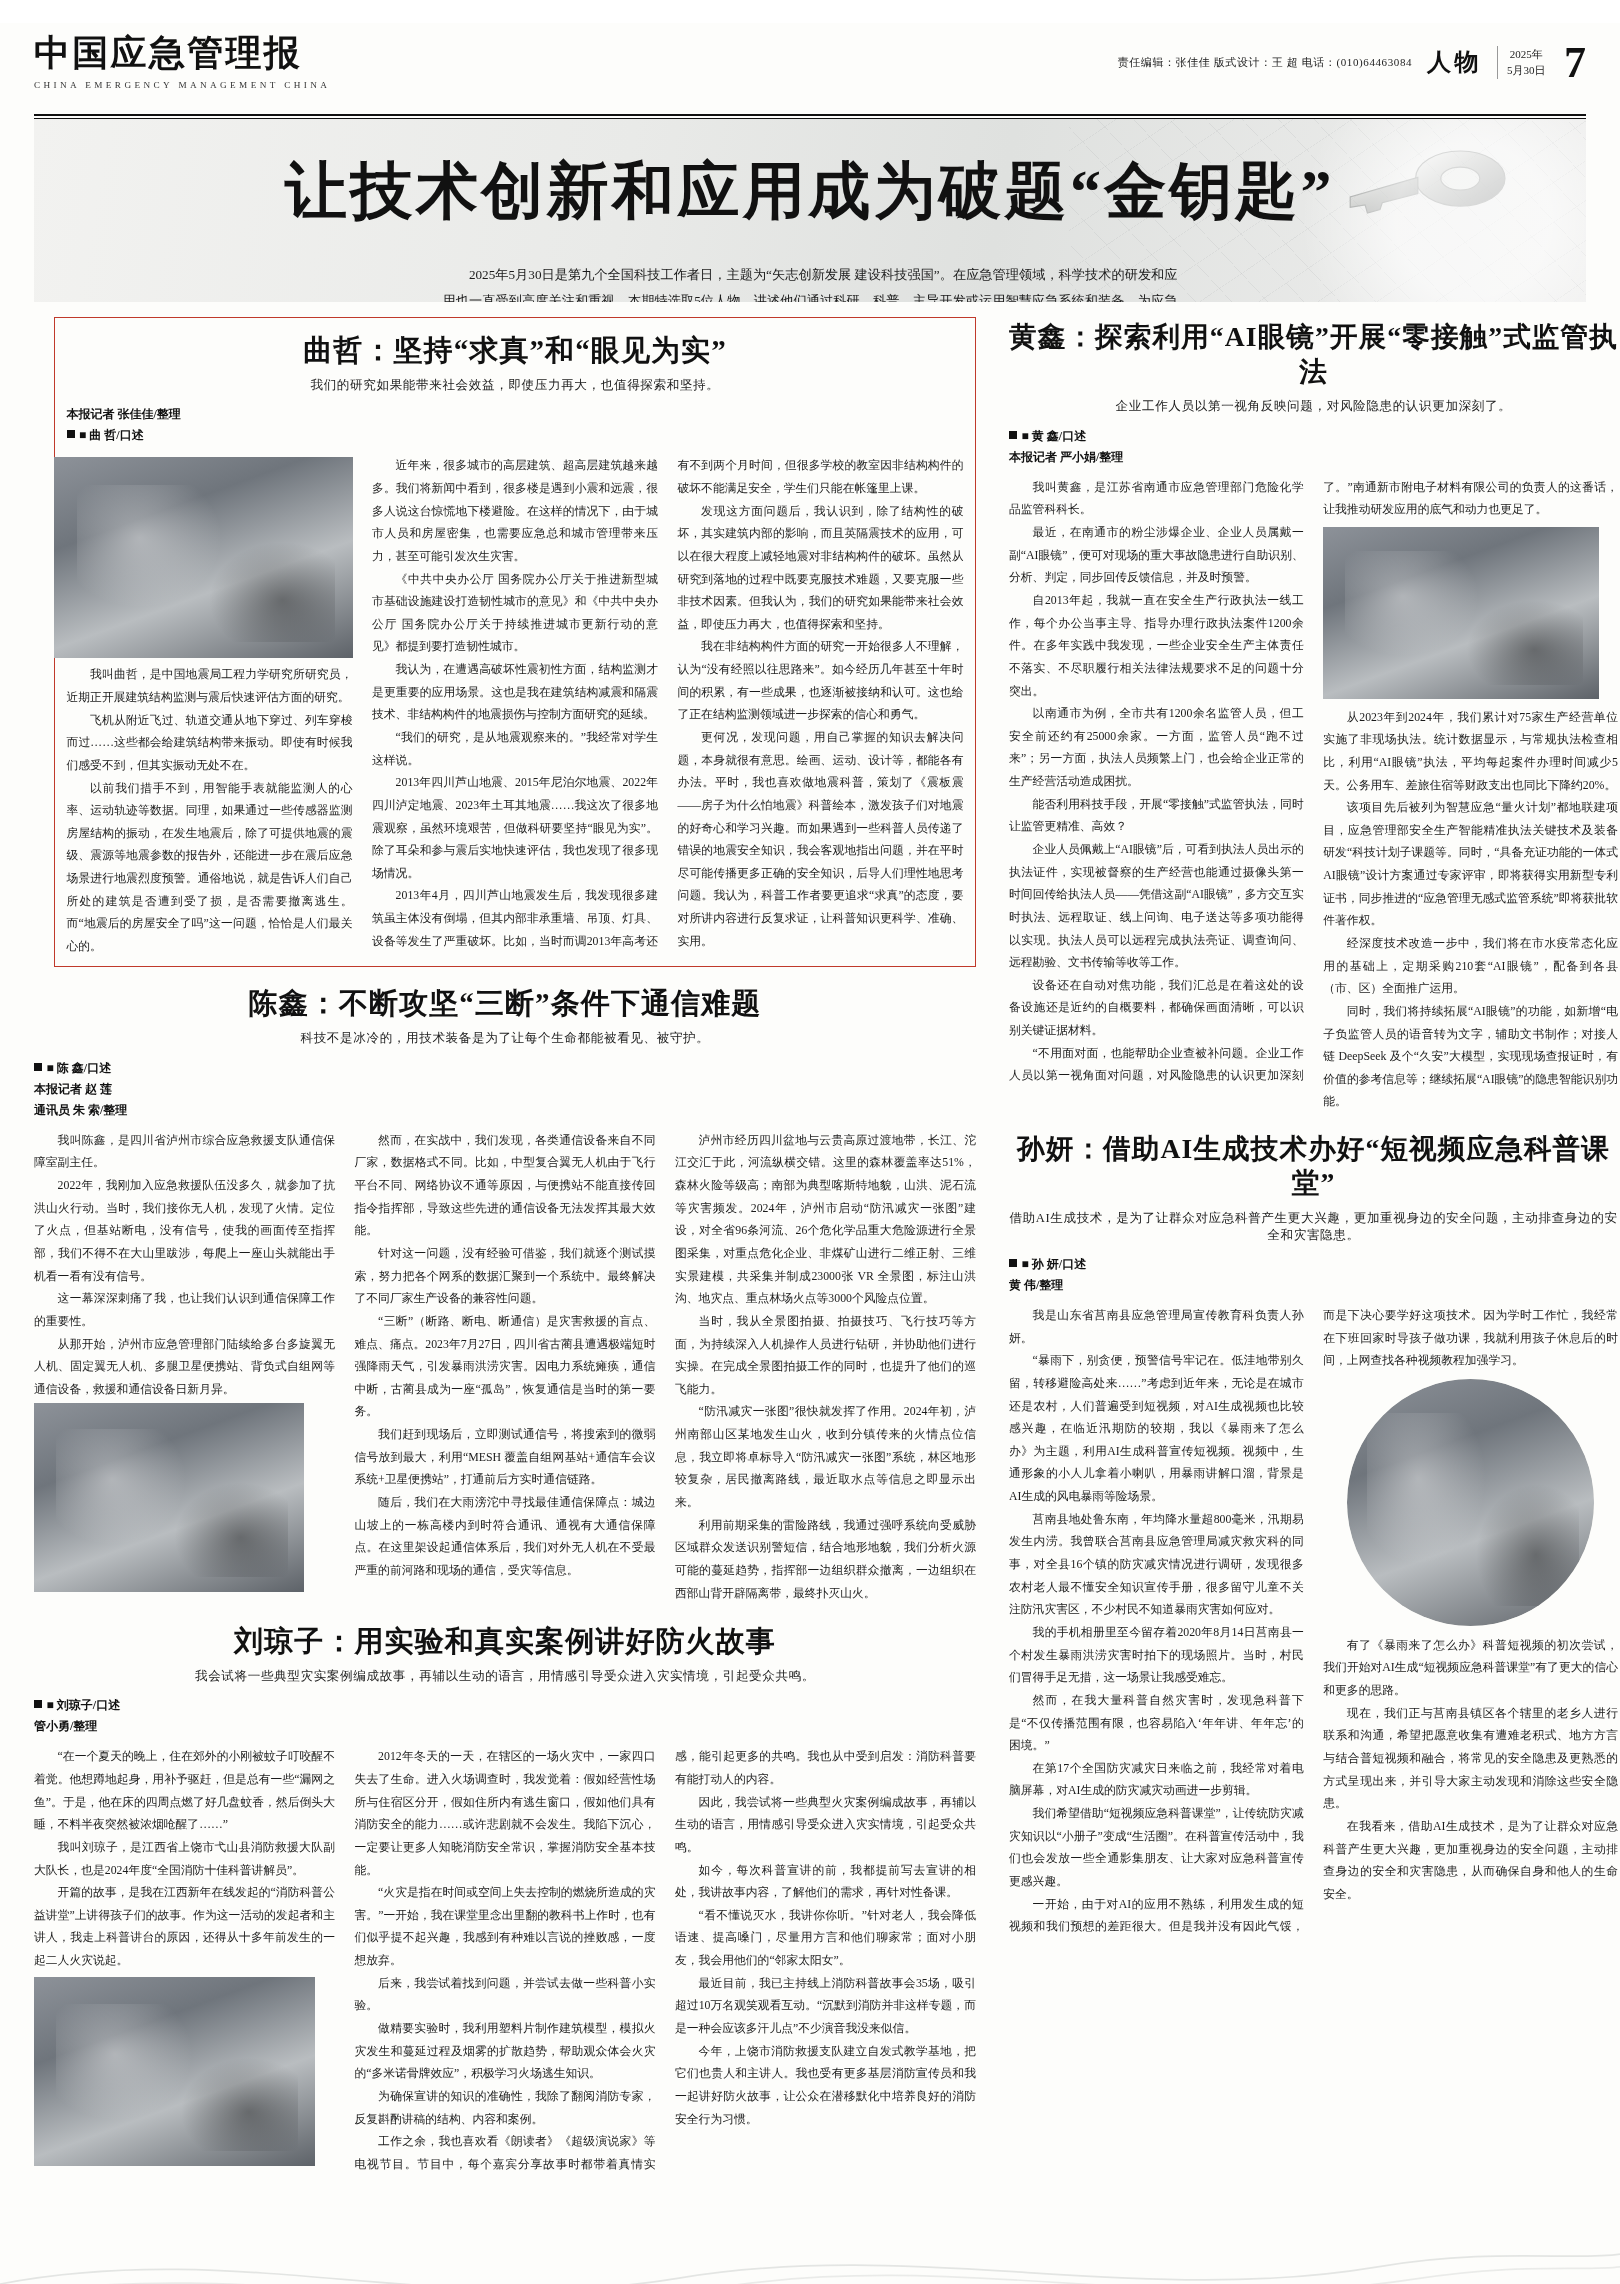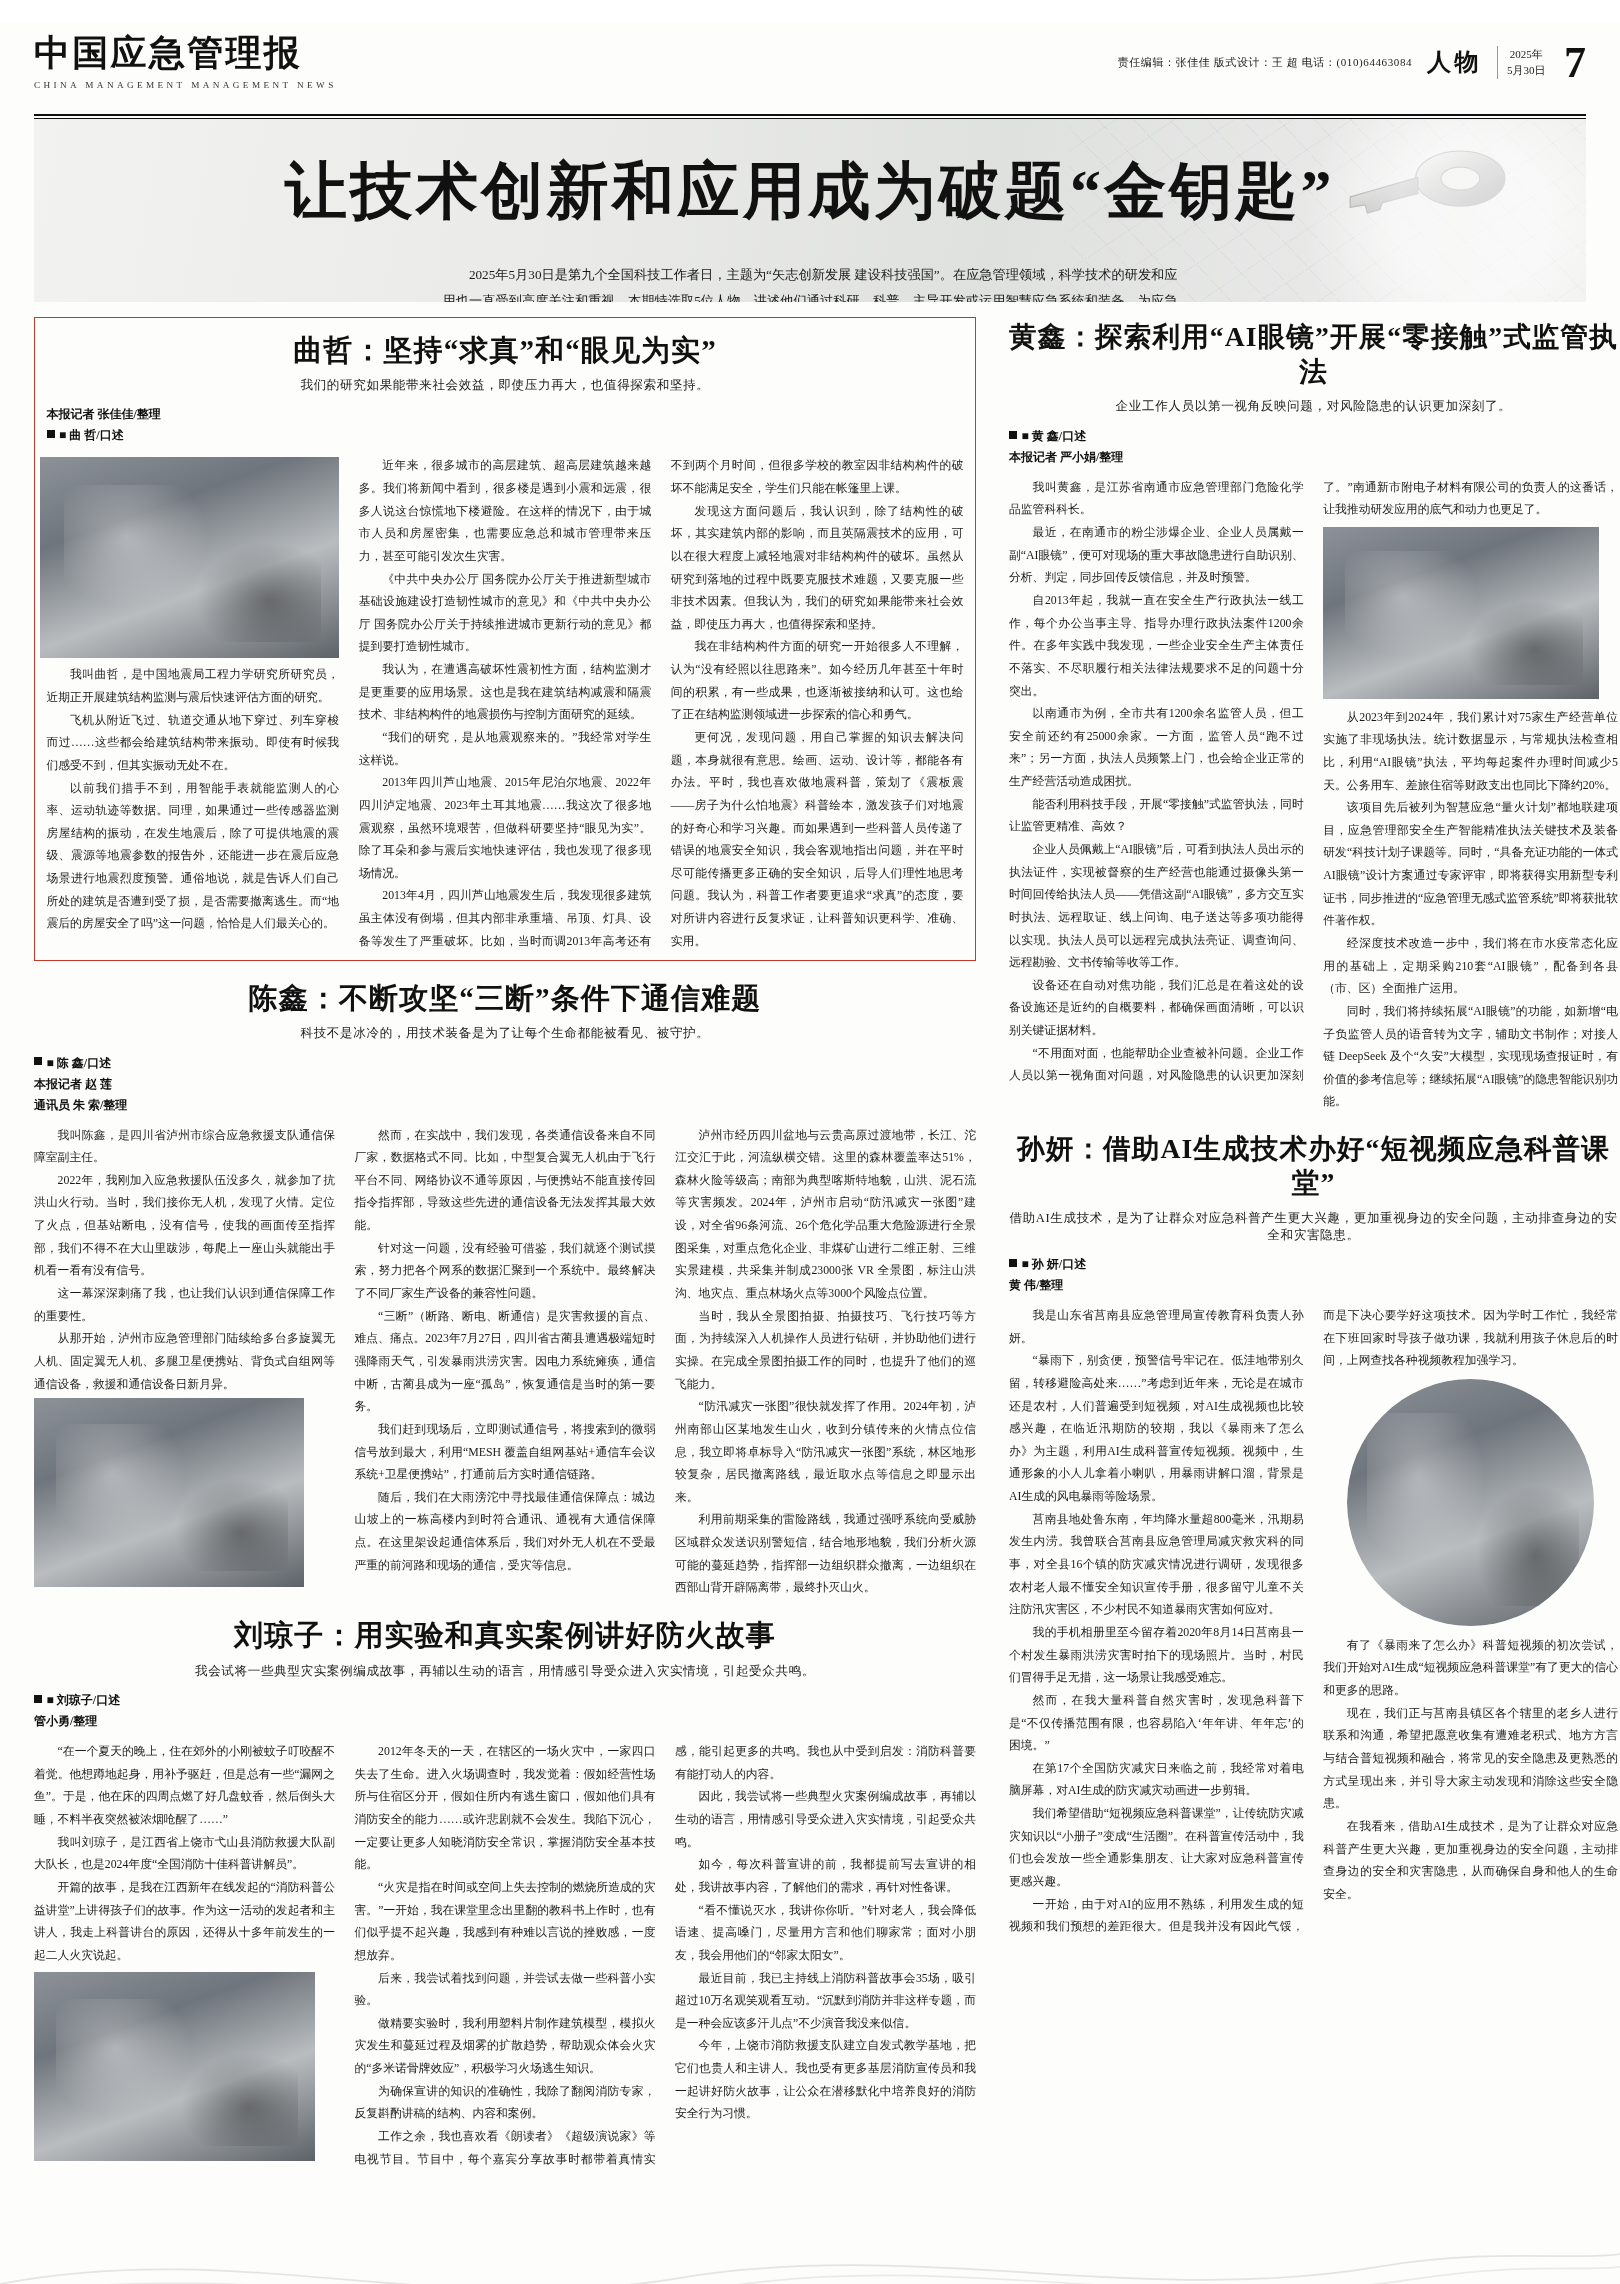--- a/index.html
+++ b/index.html
@@ -158,20 +158,21 @@
     background: #111;
     margin: 0 8px;
   }
 
   
   .article { position: relative; }
   .boxed {
     border: 1.1px solid #c0392b;
     padding: 10.3px 11.5px 8px 11.5px;
     box-sizing: border-box;
+    margin-left: 20px;
   }
   .art-title {
     text-align: center;
     font-size: 29px;
     font-weight: bold;
     letter-spacing: 1.1px;
     color: #111;
     line-height: 1.25;
     margin: 3.4px 0 0 0;
     font-family: "Liberation Serif", serif;
@@ -256,21 +257,21 @@
   }
 </style>
 </head>
 <body>
 
 <div class="page">
 
   <div class="masthead">
     <div class="masthead-logo">
       <span>中国应急管理报</span>
-      <span class="logo-sub">CHINA MANAGEMENT MANAGEMENT NEWS</span>
+      <span class="logo-sub">CHINA EMERGENCY MANAGEMENT CHINA</span>
     </div>
     <div class="masthead-right">
       <div class="credits">责任编辑：张佳佳    版式设计：王 超    电话：(010)64463084</div>
       <div class="section-name">人物</div>
       <div class="date-box">
         <div>2025年</div>
         <div>5月30日</div>
       </div>
       <div class="page-number">7</div>
     </div>

